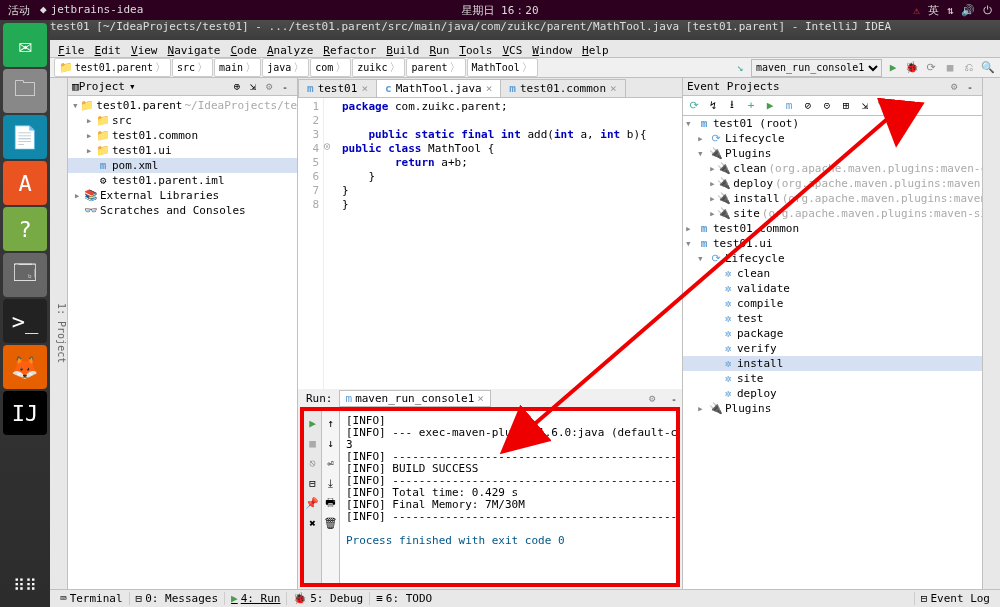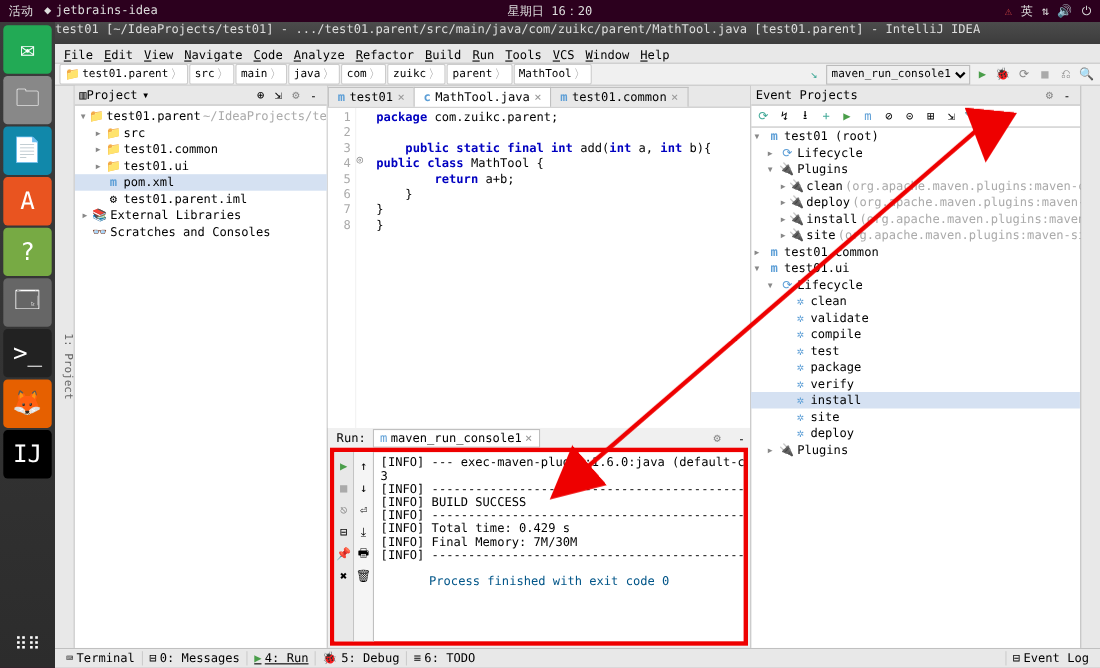--- a/index.html
+++ b/index.html
@@ -277,30 +277,31 @@
         </div>
         <div class="run-side2">
           <span class="toolbtn">↑</span>
           <span class="toolbtn">↓</span>
           <span class="toolbtn">⏎</span>
           <span class="toolbtn">⤓</span>
           <span class="toolbtn">🖶</span>
           <span class="toolbtn">🗑</span>
         </div>
         <div class="console" id="console">
+            <div>[INFO]</div>
             <div>[INFO] --- exec-maven-plugin:1.6.0:java (default-cli) @ test01.ui ---</div>
             <div>3</div>
             <div>[INFO] ------------------------------------------------------------------------</div>
             <div>[INFO] BUILD SUCCESS</div>
             <div>[INFO] ------------------------------------------------------------------------</div>
             <div>[INFO] Total time: 0.429 s</div>
             <div>[INFO] Final Memory: 7M/30M</div>
             <div>[INFO] ------------------------------------------------------------------------</div>
             <div> </div>
-            <div style="color: rgb(0, 85, 136); margin-left: 44px;">Process finished with exit code 0</div>
+            <div style="color: rgb(0, 85, 136);">Process finished with exit code 0</div>
           </div>
       </div>
     </div>
 
     <div class="maven-panel">
       <div class="panel-header">
         <span>Event Projects</span>
         <span class="spacer"></span>
         <span class="toolbtn gear">⚙</span>
         <span class="toolbtn">⁃</span>

